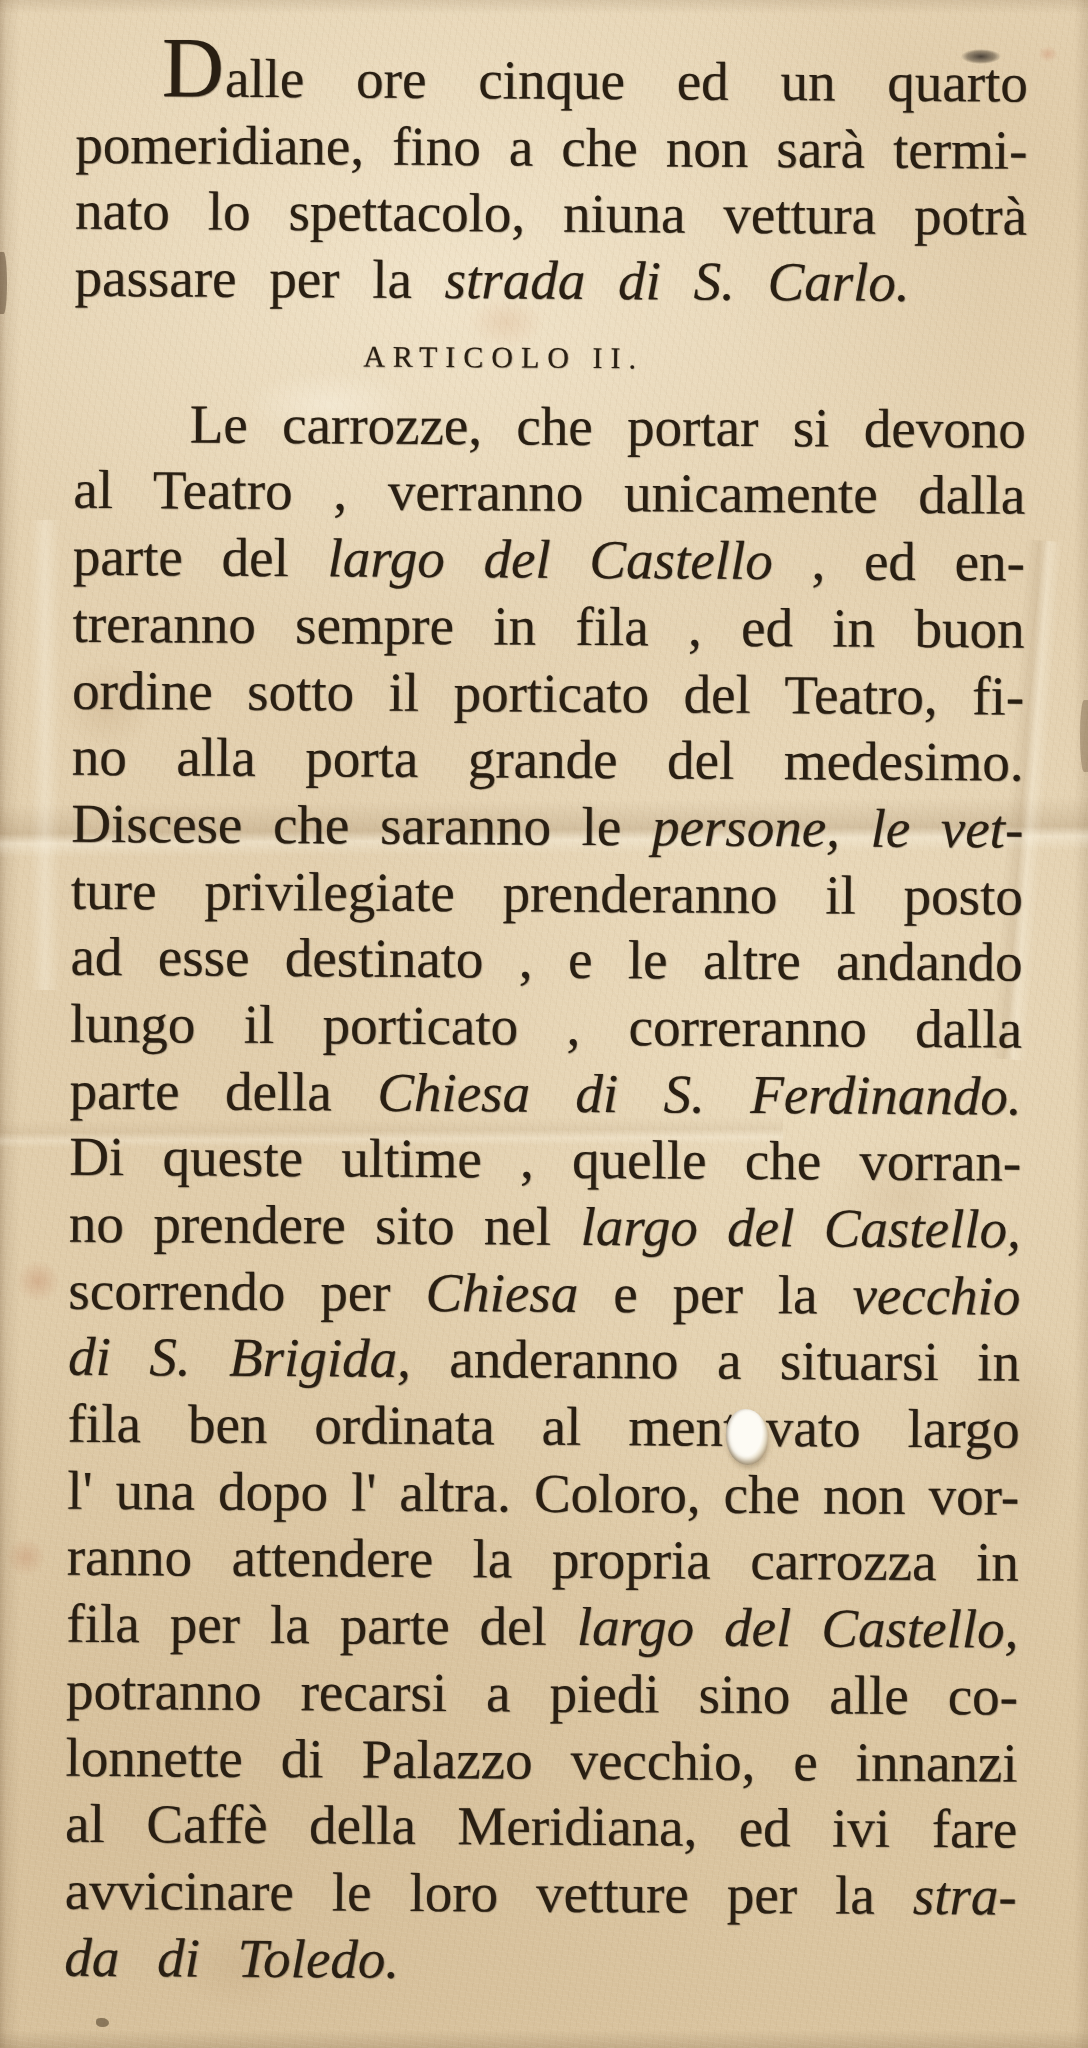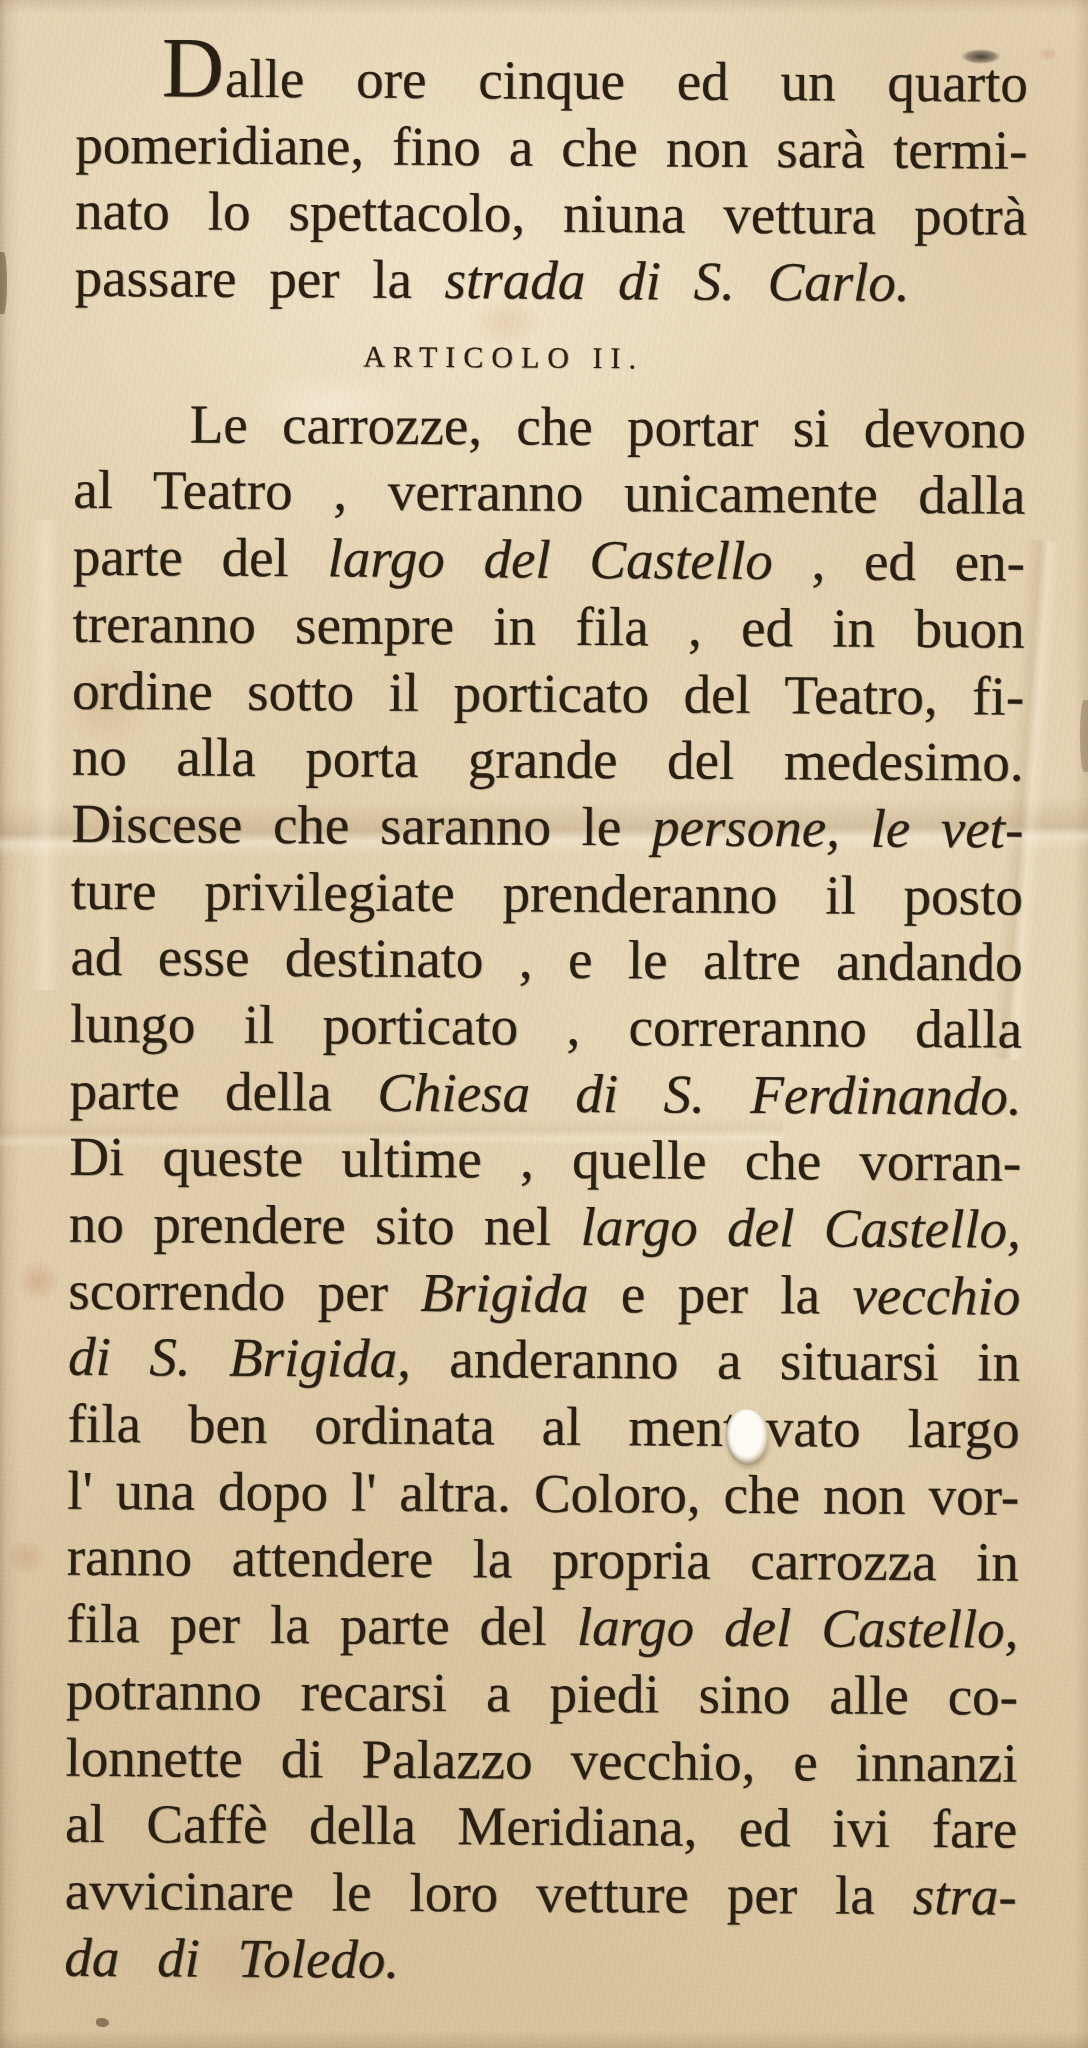--- a/index.html
+++ b/index.html
@@ -123,21 +123,21 @@
         <div class="line"><span>treranno sempre in fila , ed in buon</span></div>
         <div class="line"><span>ordine sotto il porticato del Teatro, fi-</span></div>
         <div class="line"><span>no alla porta grande del medesimo.</span></div>
         <div class="line"><span>Discese che saranno le </span><span class="it">persone, le vet-</span></div>
         <div class="line"><span>ture privilegiate prenderanno il posto</span></div>
         <div class="line"><span>ad esse destinato , e le altre andando</span></div>
         <div class="line"><span>lungo il porticato , correranno dalla</span></div>
         <div class="line"><span>parte della </span><span class="it">Chiesa di S. Ferdinando.</span></div>
         <div class="line"><span>Di queste ultime , quelle che vorran-</span></div>
         <div class="line"><span>no prendere sito nel </span><span class="it">largo del Castello,</span></div>
-        <div class="line"><span>scorrendo per </span><span class="it">Brigida</span><span> e per la </span><span class="it">vecchio</span></div>
+        <div class="line"><span>scorrendo per </span><span class="it">Chiesa</span><span> e per la </span><span class="it">vecchio</span></div>
         <div class="line"><span class="it">di S. Brigida,</span><span> anderanno a situarsi in</span></div>
         <div class="line"><span>fila ben ordinata al mentovato largo</span></div>
         <div class="line"><span>l' una dopo l' altra. Coloro, che non vor-</span></div>
         <div class="line"><span>ranno attendere la propria carrozza in</span></div>
         <div class="line"><span>fila per la parte del </span><span class="it">largo del Castello,</span></div>
         <div class="line"><span>potranno recarsi a piedi sino alle co-</span></div>
         <div class="line"><span>lonnette di Palazzo vecchio, e innanzi</span></div>
         <div class="line"><span>al Caffè della Meridiana, ed ivi fare</span></div>
         <div class="line"><span>avvicinare le loro vetture per la </span><span class="it">stra-</span></div>
         <div class="line line-left ws-xwide"><span class="it">da di Toledo.</span></div>

